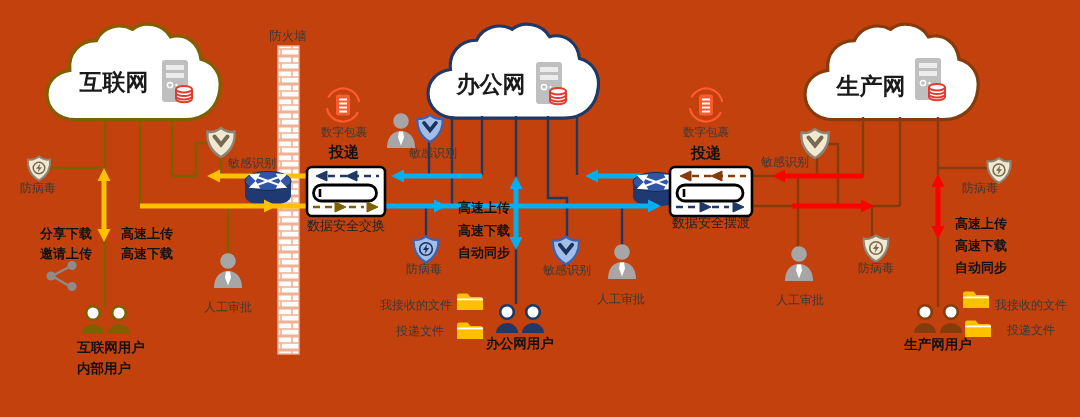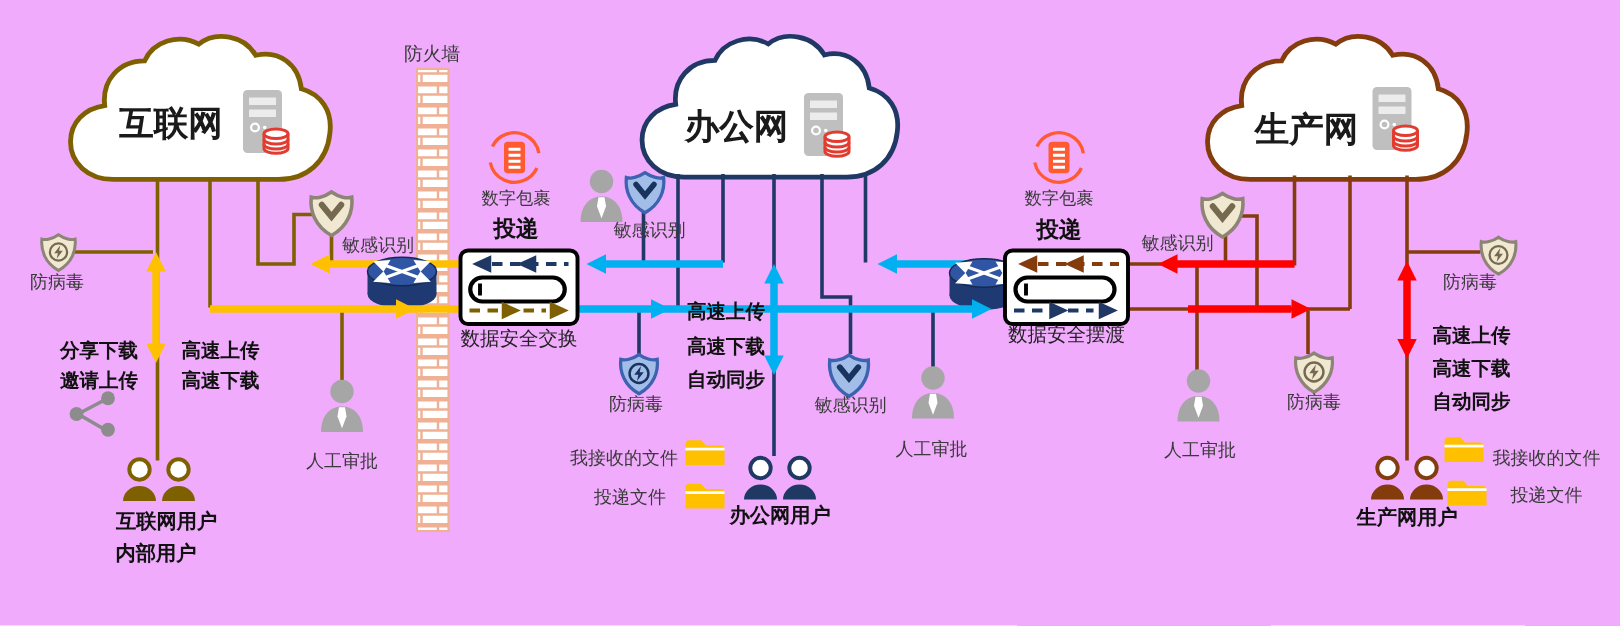--- a/index.html
+++ b/index.html
@@ -1,16 +1,16 @@
 <!DOCTYPE html>
 <html><head>
 <meta charset="utf-8">
 <style>
   html,body{margin:0;padding:0;background:#ffffff;}
-  .stage{position:relative;width:1080px;height:417px;background:#f0abfc;overflow:hidden;
+  .stage{position:relative;width:1080px;height:417px;background:#c2410c;overflow:hidden;
          font-family:"DejaVu Sans","Liberation Sans",sans-serif;}
   svg text{font-family:"DejaVu Sans","Liberation Sans",sans-serif;fill:#262626;}
   .lbl{font-size:12px;fill:#3a3a3a;}
   .lbl-b{font-size:13px;font-weight:bold;fill:#111;}
   .cloud-name{font-size:23px;font-weight:bold;fill:#1a1a1a;}
   .pkg{font-size:11.5px;fill:#3a3a3a;}
   .deliver{font-size:15px;font-weight:bold;fill:#111;}
   .boxlbl{font-size:13px;fill:#222;}
   .userlbl{font-size:13.5px;font-weight:bold;fill:#111;}
 </style>

